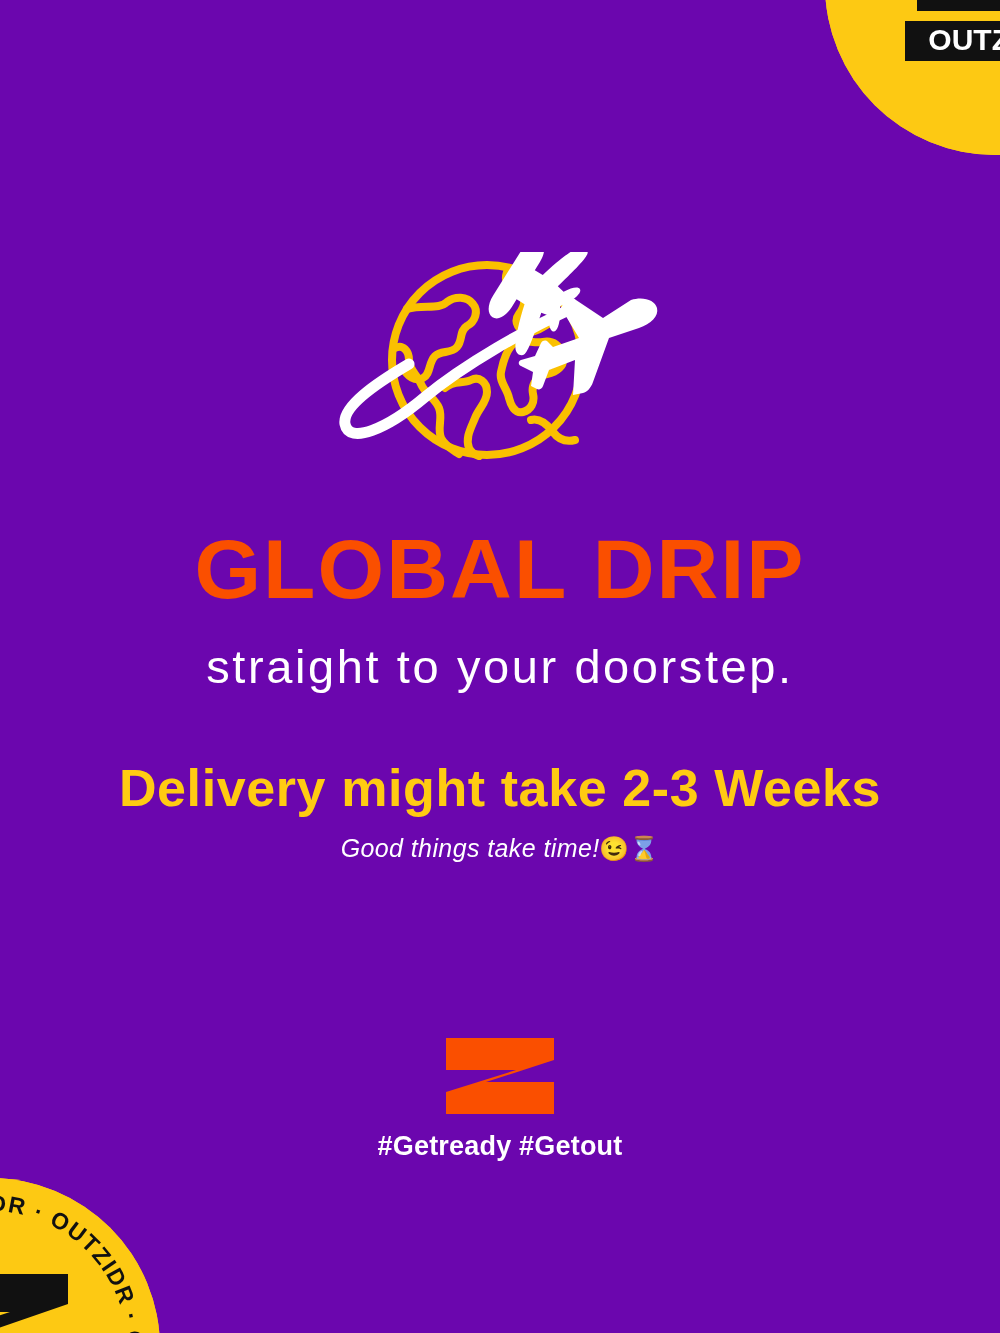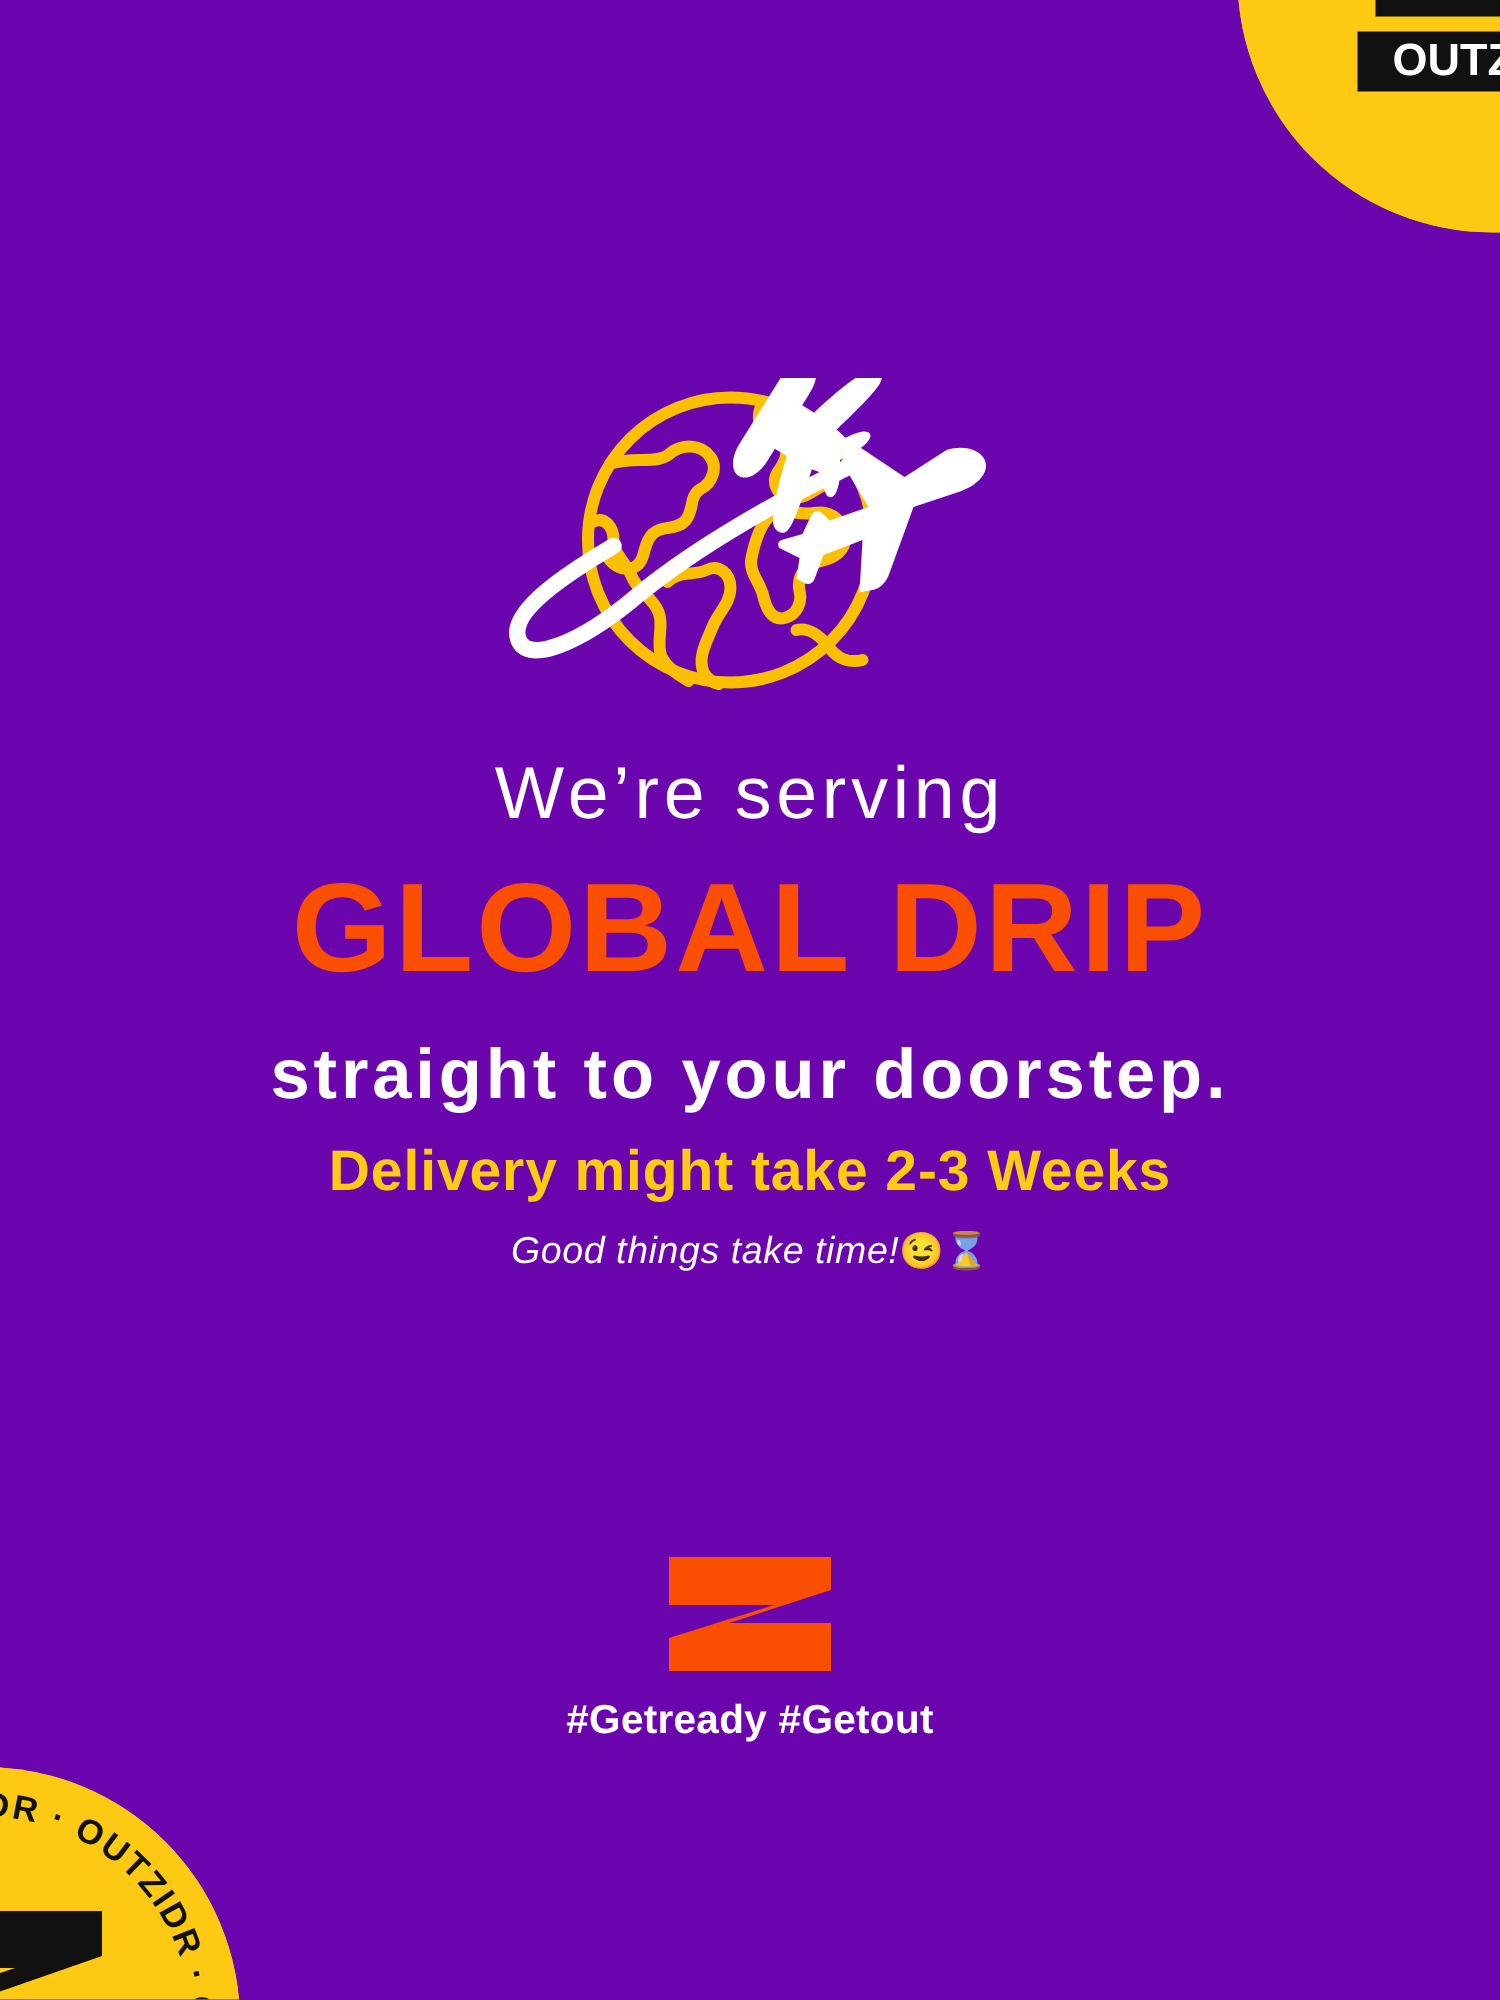--- a/index.html
+++ b/index.html
@@ -88,37 +88,37 @@
     letter-spacing: 2px;
     line-height: 1.02;
     margin: 22px 0 0 0;
     transform: scaleX(1.02);
     font-stretch: condensed;
     white-space: nowrap;
   }
   #headline-post {
     color: #FFFFFF;
     font-size: 47px;
-    font-weight: 700;
+    font-weight: 400;
     letter-spacing: 2.6px;
     line-height: 1.0;
     margin: 30px 0 0 0;
   }
 
   
   #delivery-block {
     position: absolute;
     top: 762px;
     left: 0;
     width: 100%;
     text-align: center;
   }
   #delivery-headline {
     color: #FFCB12;
-    font-size: 38px;
+    font-size: 52px;
     font-weight: bold;
     letter-spacing: 0.6px;
     line-height: 1.0;
     margin: 0;
   }
   #delivery-sub {
     color: #FFFFFF;
     font-size: 25px;
     font-weight: normal;
     font-style: italic;
@@ -226,21 +226,20 @@
                  L 226,56
                  L 230,48
                  C 233,45 238,45 241,48
                  L 268,66
                  Z"></path>
       </g>
     </svg>
   </div>
 
   <div id="copy-block">
-    <p id="headline-pre">We’re serving</p>
     <p id="headline-main">GLOBAL DRIP</p>
     <p id="headline-post">straight to your doorstep.</p>
   </div>
 
   <div id="delivery-block">
     <p id="delivery-headline">Delivery might take 2-3 Weeks</p>
     <p id="delivery-sub">
       <span>Good things take time!</span><span class="emoji">😉⌛</span>
     </p>
   </div>

